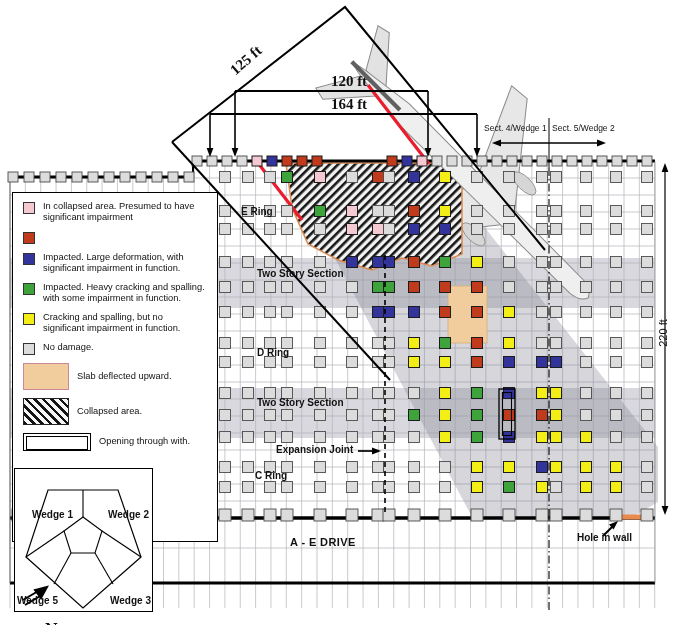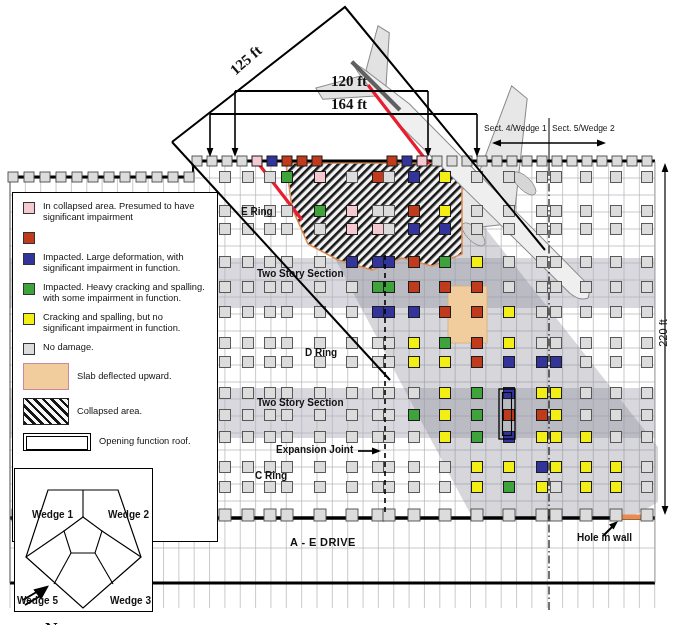--- a/index.html
+++ b/index.html
@@ -528,21 +528,21 @@
       <line x1="358" y1="451" x2="376" y2="451" stroke="#000" stroke-width="1.7"></line>
       <polygon points="0,0 -9,3.4 -9,-3.4" transform="translate(381,451) rotate(0)" fill="#000"></polygon>
       <line x1="603" y1="536" x2="614" y2="525" stroke="#000" stroke-width="2"></line>
       <polygon points="0,0 -9,3.4 -9,-3.4" transform="translate(618,521) rotate(-42)" fill="#000"></polygon>
       <rect x="499" y="389" width="16" height="50" fill="none" stroke="#000" stroke-width="1.3"></rect>
       <rect x="502.5" y="392.5" width="9" height="43" fill="none" stroke="#000" stroke-width="1.1"></rect>
     </svg>
 
   <div class="lbl b10" style="left:241px;top:206px;">E Ring</div>
   <div class="lbl b10" style="left:257px;top:268px;">Two Story Section</div>
-  <div class="lbl b10" style="left:257px;top:347px;padding-left:48px;">D Ring</div>
+  <div class="lbl b10" style="left:257px;top:347px;">D Ring</div>
   <div class="lbl b10" style="left:257px;top:397px;">Two Story Section</div>
   <div class="lbl b10" style="left:276px;top:444px;">Expansion Joint</div>
   <div class="lbl b10" style="left:255px;top:470px;">C Ring</div>
   <div class="lbl b11" style="left:290px;top:536px;">A - E DRIVE</div>
   <div class="lbl b10" style="left:577px;top:532px;">Hole in wall</div>
   <div class="lbl s8" style="left:484px;top:123px;">Sect. 4/Wedge 1</div>
   <div class="lbl s8" style="left:552px;top:123px;">Sect. 5/Wedge 2</div>
   <div class="lbl dim" style="left:319px;top:73px;width:60px;">120 ft</div>
   <div class="lbl dim" style="left:319px;top:96px;width:60px;">164 ft</div>
   <div class="lbl dim rot41" style="left:228px;top:52px;">125 ft</div>
@@ -596,21 +596,21 @@
         <div class="sw-hatch"></div>
         <div class="ltext">
           <div>Collapsed area.</div>
         </div>
       </div>
       <div class="li center">
         <div class="sw-opening">
           <div></div>
         </div>
         <div class="ltext">
-          <div>Opening function roof.</div>
+          <div>Opening through with.</div>
         </div>
       </div>
     </div>
 
   <div id="wedgebox">
     <svg width="136" height="141">
       <path d="M33,21 L103,21 L126,88 L68,139 L11,88 Z" fill="none" stroke="#000" stroke-width="1.2"></path>
       <path d="M68,48 L87,62 L80,84 L56,84 L49,62 Z" fill="none" stroke="#000" stroke-width="1.1"></path>
       <line x1="68" y1="21" x2="68" y2="48" stroke="#000" stroke-width="1.1"></line>
       <line x1="126" y1="88" x2="87" y2="62" stroke="#000" stroke-width="1.1"></line>

